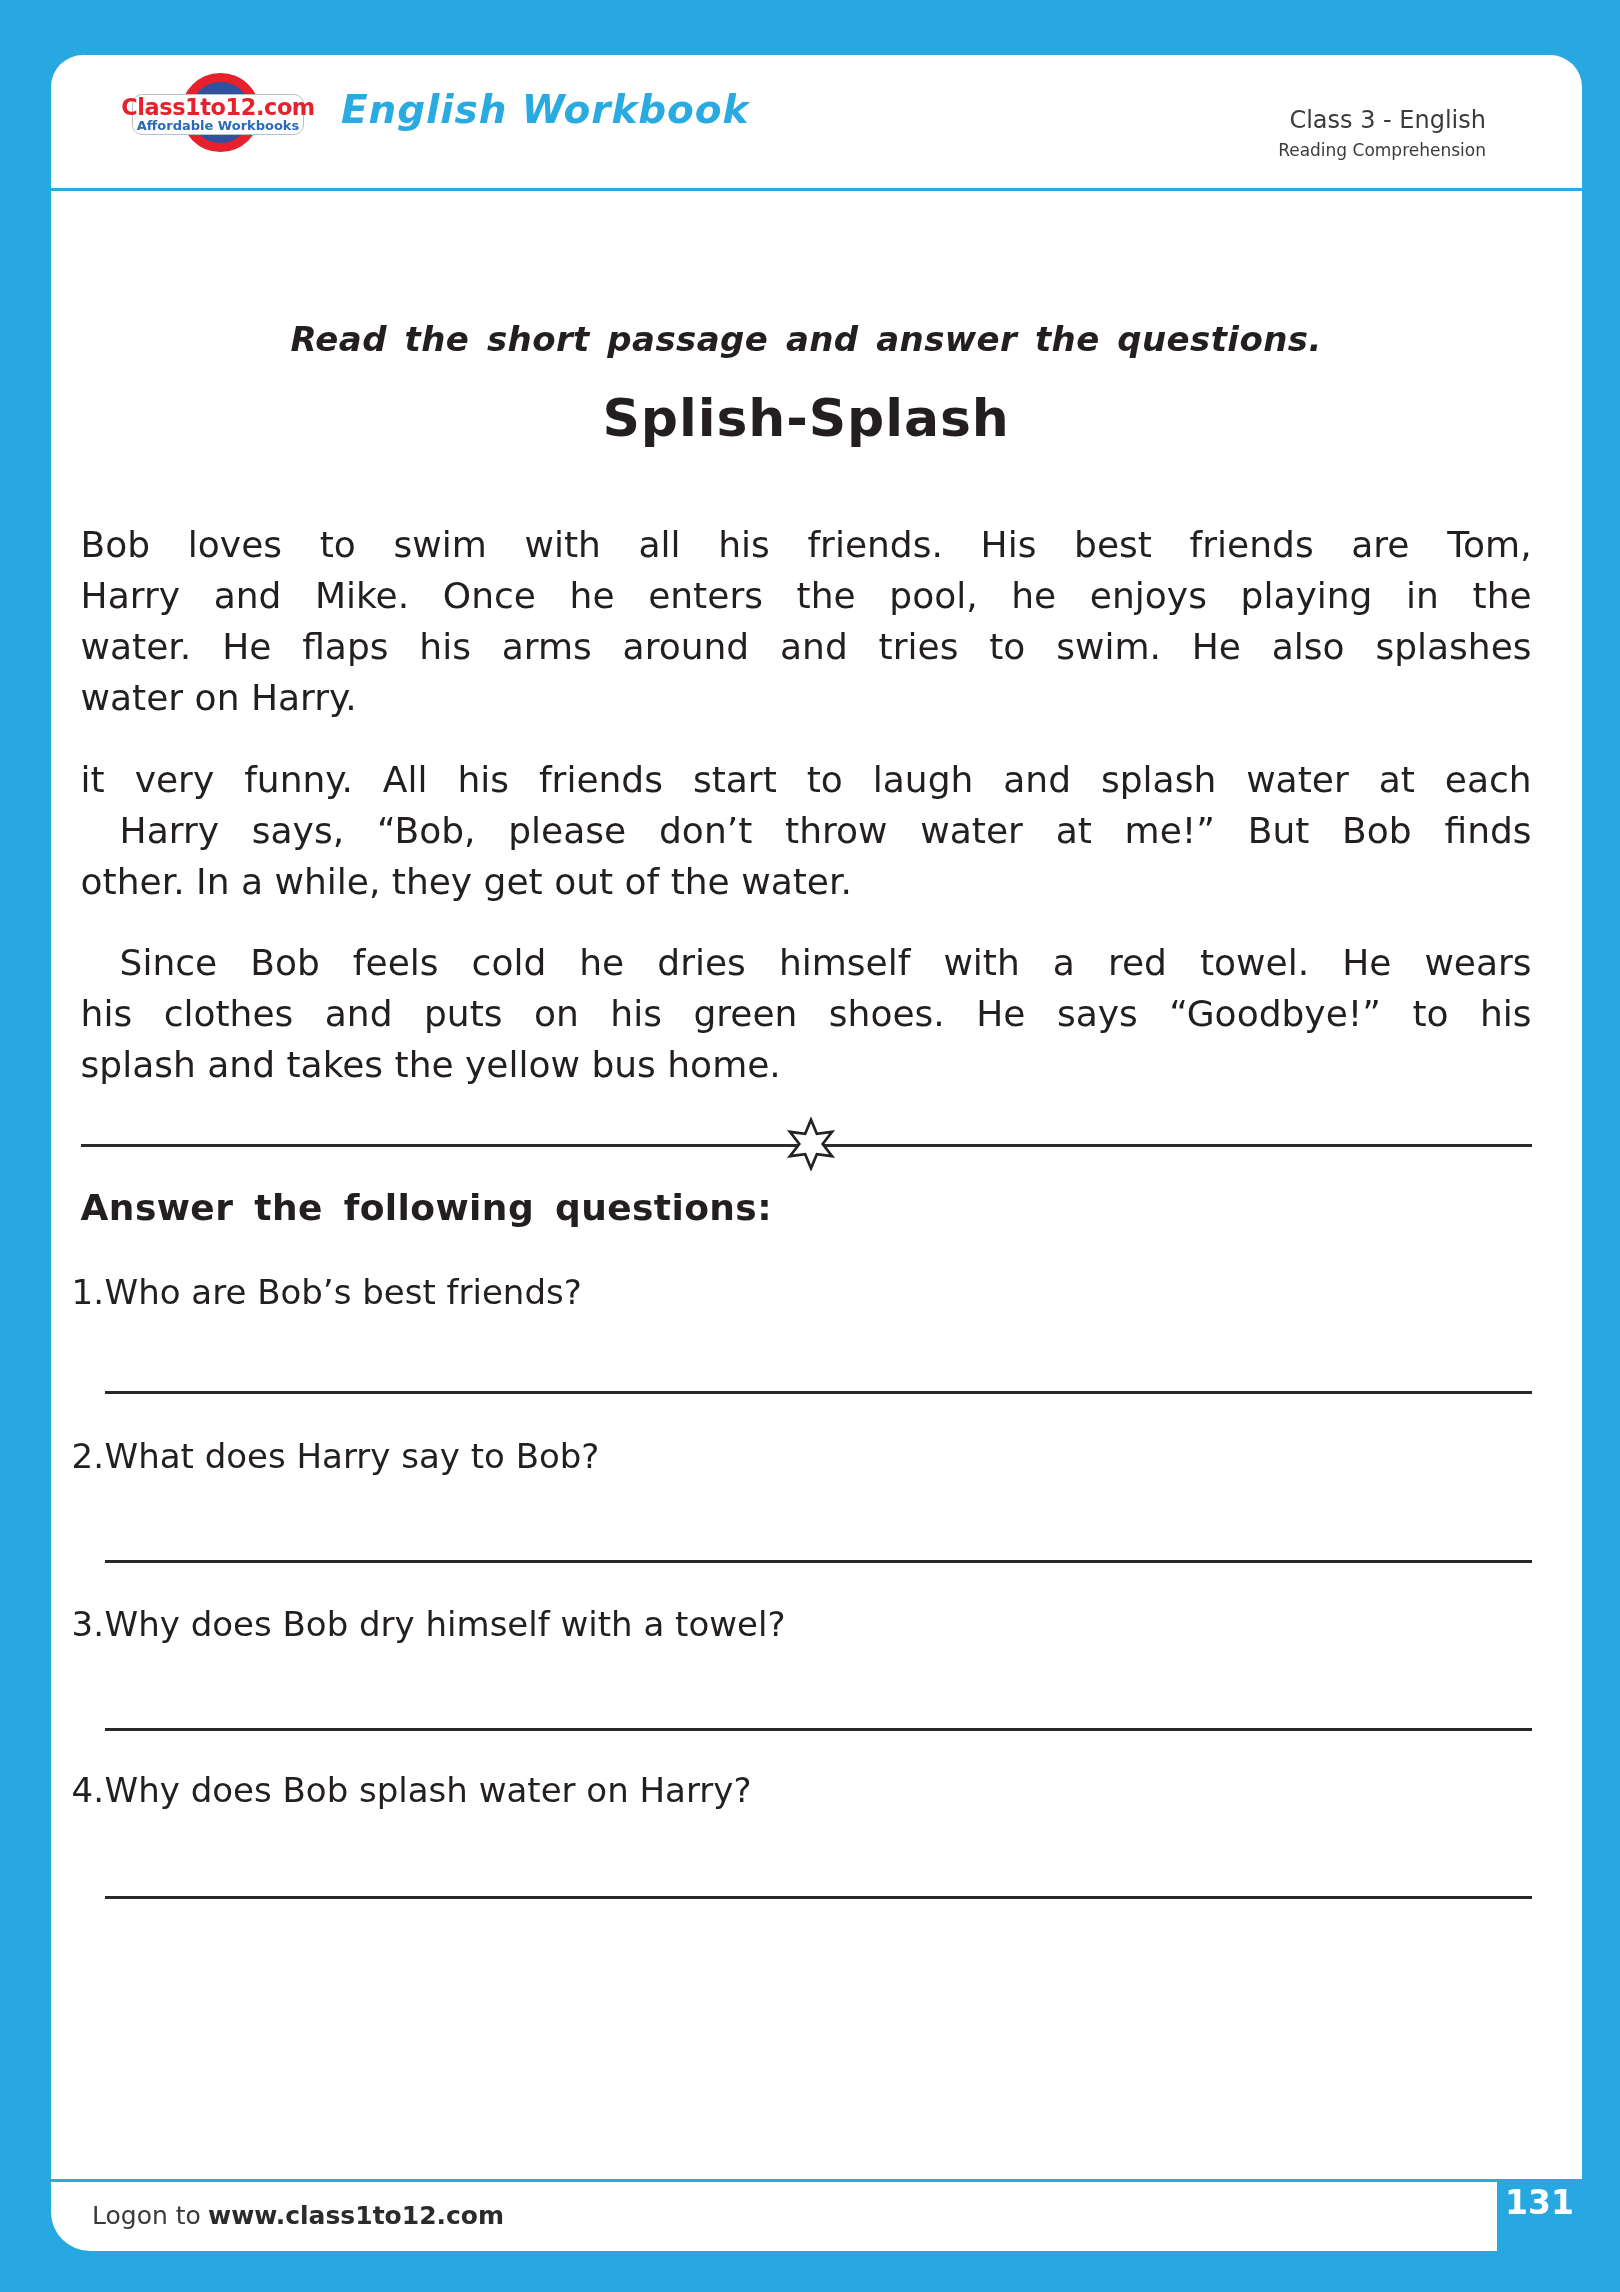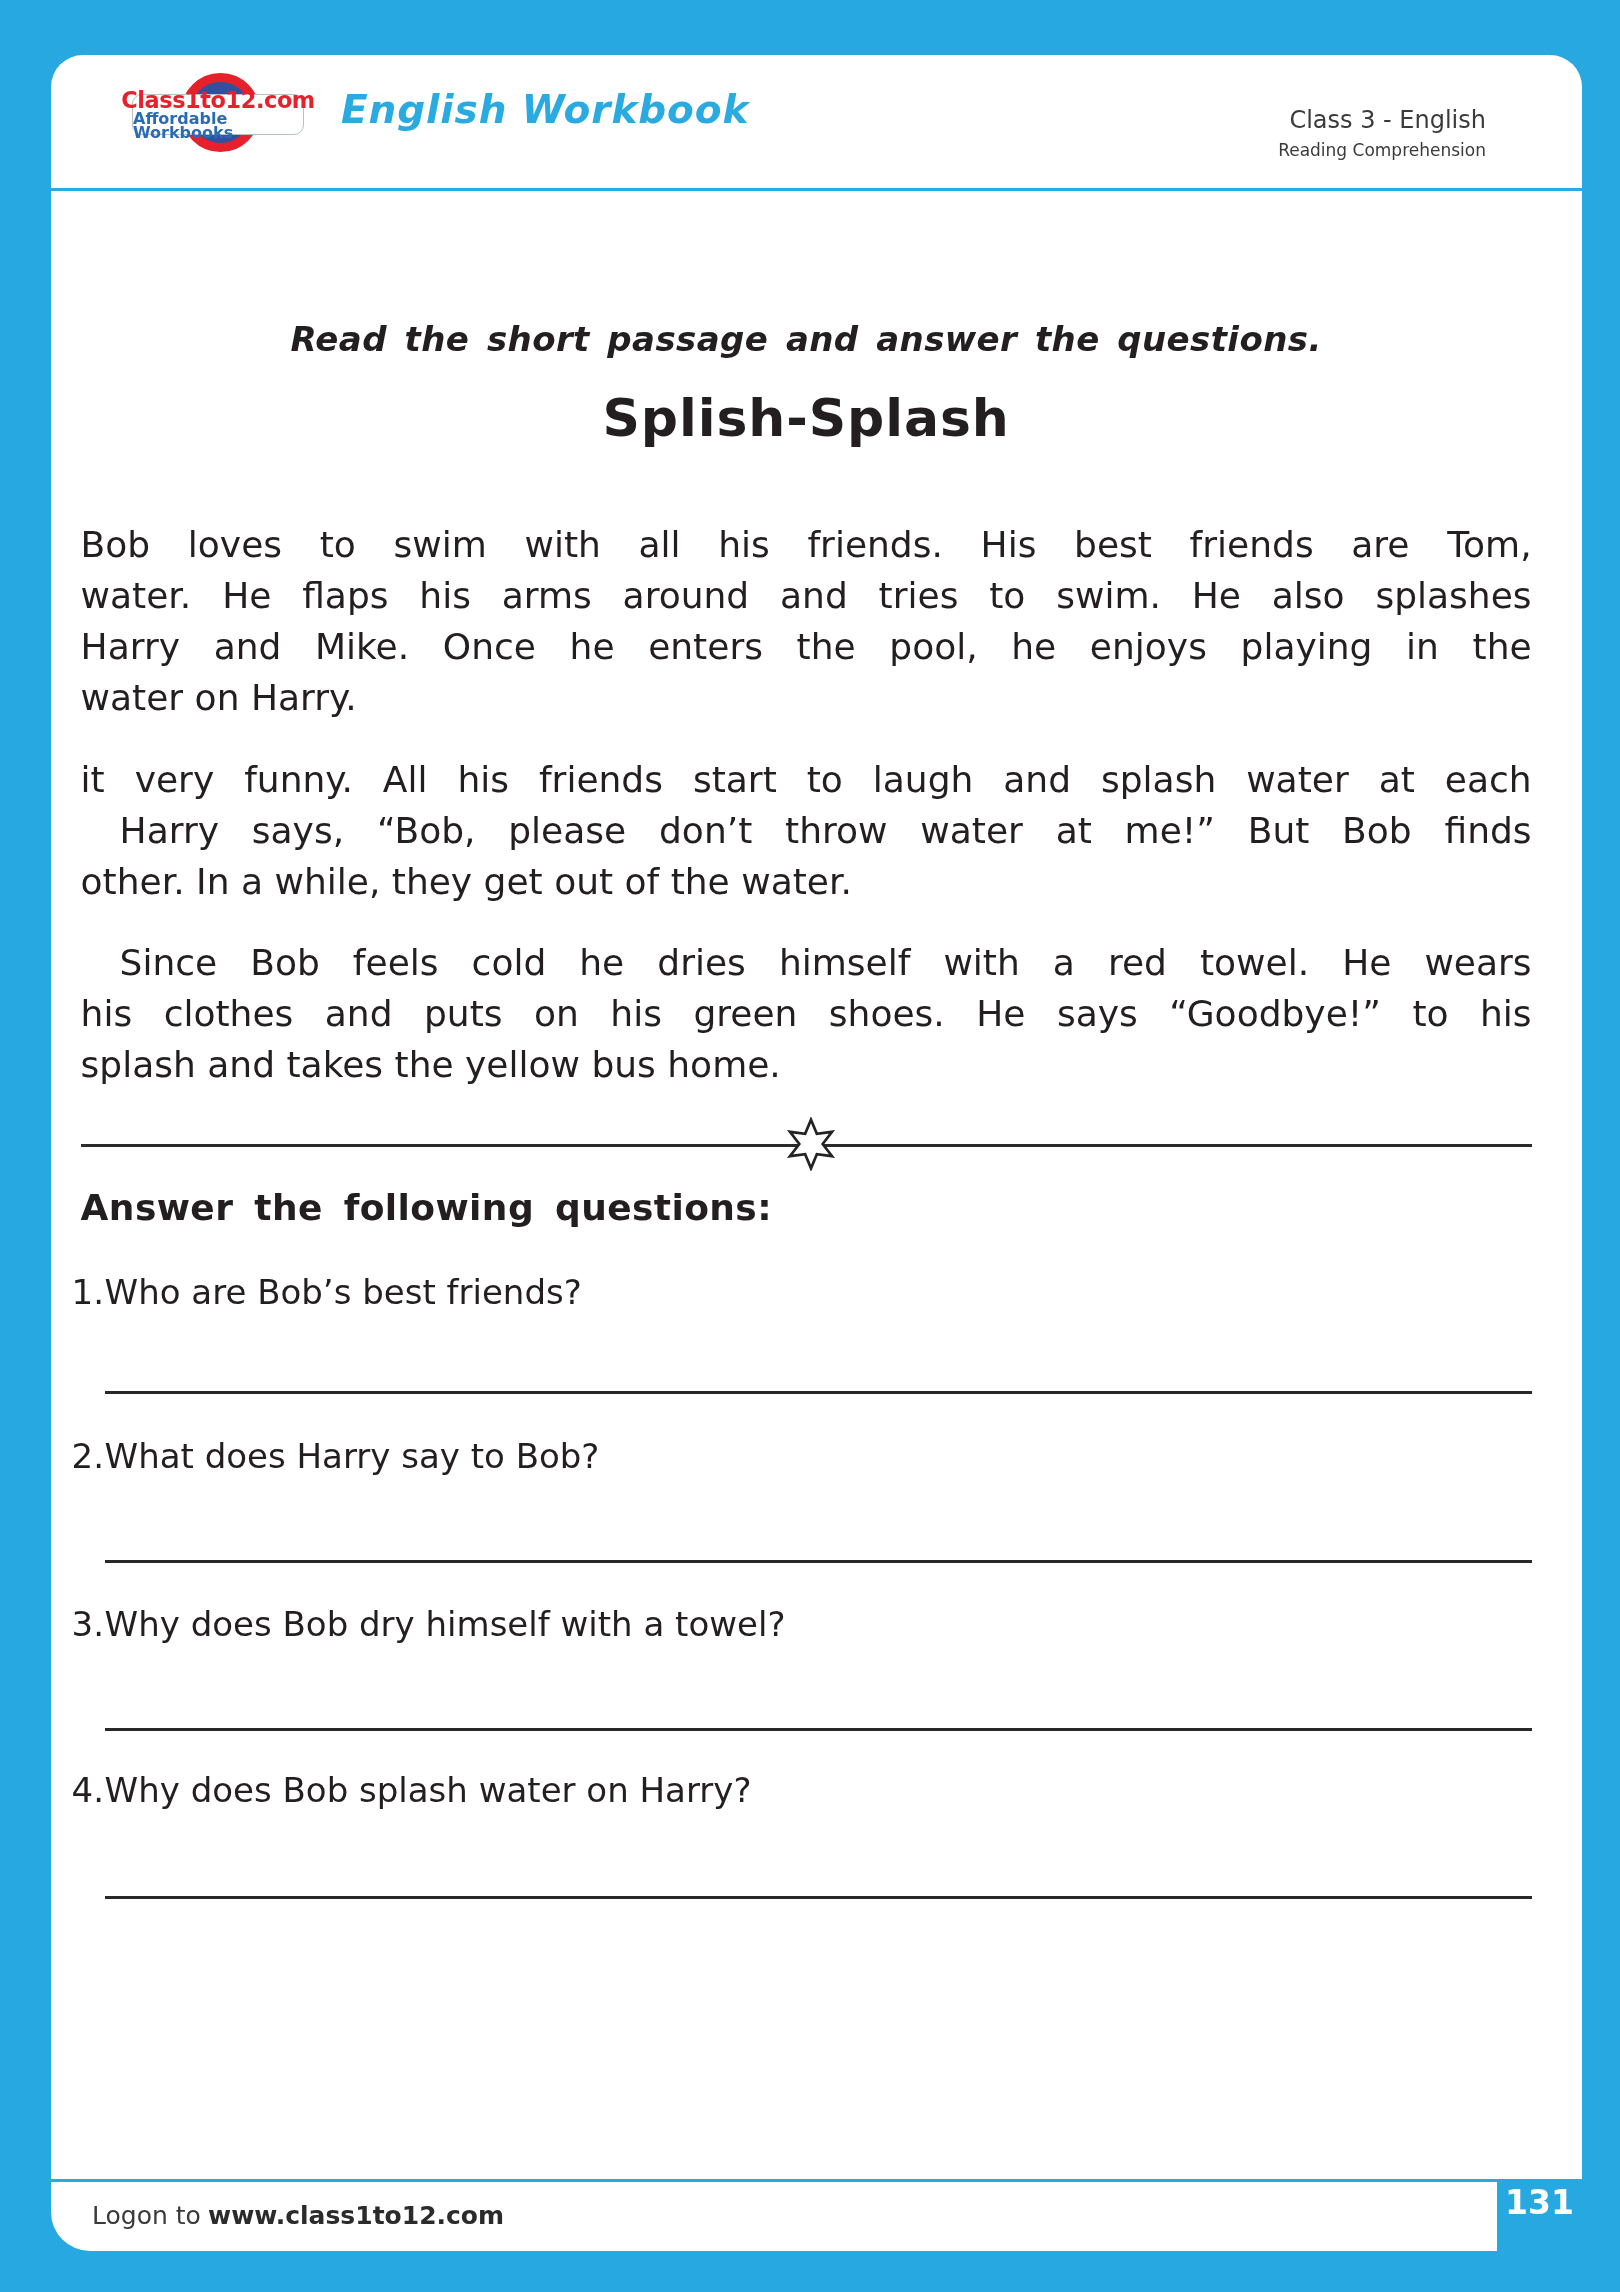--- a/index.html
+++ b/index.html
@@ -19,21 +19,21 @@
   .logo-circle{
     position:absolute;left:130px;top:18px;width:61px;height:61px;
     background:#31519e;border:9px solid #e6212b;border-radius:50%;
   }
   .logo-box{
     position:absolute;left:81px;top:39px;width:170px;height:39px;
     background:#ffffff;border:1.8px solid #b9c0c6;border-radius:10px;
     display:flex;flex-direction:column;align-items:center;justify-content:center;
   }
   .logo-site{color:#e6212b;font-weight:bold;font-size:22.4px;line-height:23px;letter-spacing:-0.4px;}
-  .logo-tagline{color:#2a6bb5;font-weight:bold;font-size:16px;line-height:14.3px;}
+  .logo-tagline{color:#2a6bb5;font-weight:bold;font-size:13px;line-height:14.3px;}
   .workbook-title{
     position:absolute;left:290px;top:32px;
     color:#29ABE2;font-size:39px;font-weight:bold;font-style:italic;letter-spacing:0.9px;
     white-space:nowrap;
   }
   .header-right{
     position:absolute;right:96px;top:50px;text-align:right;color:#3b3b3b;line-height:30px;
   }
   .header-right .l1{font-size:24px;}
   .header-right .l2{font-size:17px;margin-left:23px;}
@@ -104,22 +104,22 @@
     <div class="l1">Class 3 - English</div>
     <div class="l2">Reading Comprehension</div>
   </div>
   <div class="header-rule"></div>
 
   <div class="content instruction" style="position:absolute;">Read the short passage and answer the questions.</div>
   <div class="content passage-title" style="position:absolute;">Splish-Splash</div>
 
   <div class="content para p1" style="position:absolute;">
     <span class="jl">Bob loves to swim with all his friends. His best friends are Tom,</span>
+    <span class="jl">Harry and Mike. Once he enters the pool, he enjoys playing in the</span>
     <span class="jl">water. He flaps his arms around and tries to swim. He also splashes</span>
-    <span class="jl">Harry and Mike. Once he enters the pool, he enjoys playing in the</span>
     <span>water on Harry.</span>
   </div>
   <div class="content para p2" style="position:absolute;">
     <span class="jl">it very funny. All his friends start to laugh and splash water at each</span>
     <span class="jl indent">Harry says, “Bob, please don’t throw water at me!” But Bob finds</span>
     <span>other. In a while, they get out of the water.</span>
   </div>
   <div class="content para p3" style="position:absolute;">
     <span class="jl indent">Since Bob feels cold he dries himself with a red towel. He wears</span>
     <span class="jl">his clothes and puts on his green shoes. He says “Goodbye!” to his</span>

